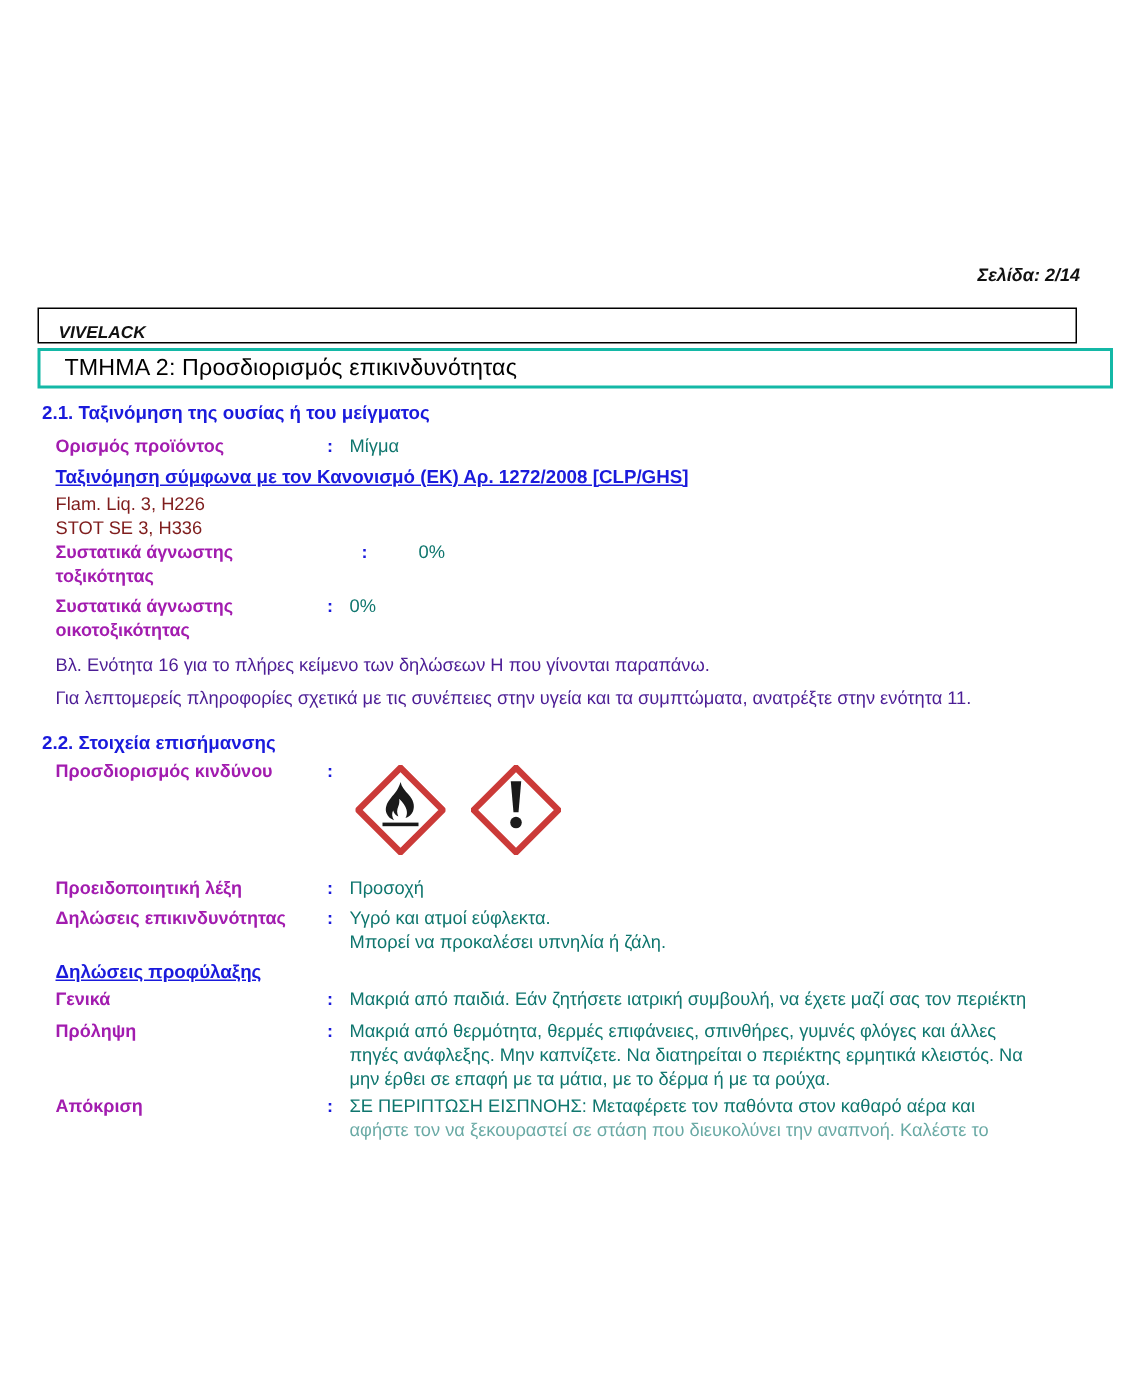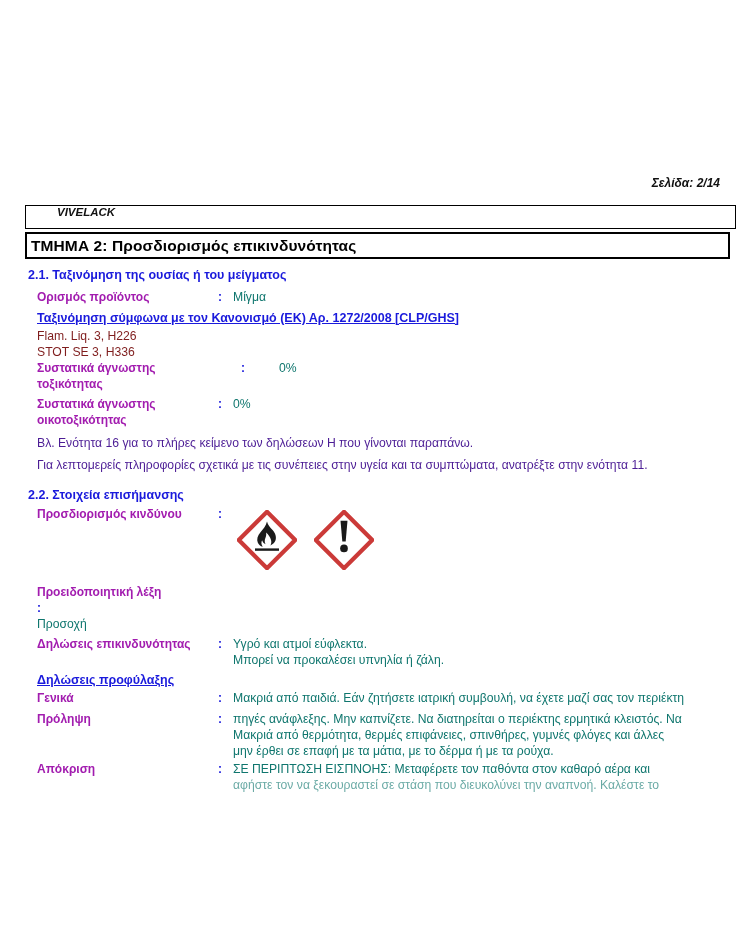--- a/index.html
+++ b/index.html
@@ -6,27 +6,27 @@
   body{
     width:754px;height:931px;background:#ffffff;position:relative;overflow:hidden;
     font-family:"Liberation Sans", sans-serif;color:#151515;
   }
   .page-number{
     position:absolute;top:176px;right:34px;
     font-size:12px;font-weight:bold;font-style:italic;color:#111;
   }
   .product-box{
     position:absolute;top:205px;left:25px;width:678px;height:22px;
-    border:1px solid #000;display:flex;align-items:flex-start;padding-left:31px;
+    border:1px solid #000;display:flex;align-items:flex-end;padding-left:13px;
     font-weight:bold;font-style:italic;font-size:11.5px;color:#111;
   }
   .section-box{
     position:absolute;top:232px;left:25px;width:697px;height:23px;
-    border:2px solid #000000;display:flex;align-items:center;padding-left:4px;
-    font-weight:bold;font-size:15.5px;color:#000;letter-spacing:0.1px;
+    border:2px solid #14b8a6;display:flex;align-items:center;padding-left:16px;
+    font-weight:normal;font-size:15.5px;color:#000;letter-spacing:0.1px;
   }
   .content{position:absolute;top:268px;left:0;width:754px;}
   .h-blue{
     margin:0 34px 6px 28px;color:#1a1adc;font-weight:bold;font-size:12.5px;line-height:15px;
   }
   .h-blue.underline{margin-left:37px;text-decoration:underline;margin-bottom:2px;}
   .h21{margin-bottom:6px;}
   .h22{margin-top:15px;margin-bottom:3px;}
   .h-prec{margin-top:0;margin-bottom:1px;}
   .row{display:flex;align-items:flex-start;margin:0 20px 0 37px;}
@@ -120,21 +120,21 @@
         </svg>
         <svg class="picto" viewBox="0 0 100 100">
           <path d="M50 3 L97 50 L50 97 L3 50 Z" fill="#ffffff" stroke="#cb3a38" stroke-width="7" stroke-linejoin="miter"></path>
           <path fill="#1a1a1a" d="M44.2 18 L55.8 18 L52.8 52.5 L47.2 52.5 Z"></path>
           <circle cx="50" cy="64" r="6.4" fill="#1a1a1a"></circle>
         </svg>
       </span>
     </span>
   </div>
 
-  <div class="row mb4" style="margin-top:14px;flex-direction:column;">
+  <div class="row mb4" style="margin-top:14px;">
     <span class="lbl">Προειδοποιητική λέξη</span>
     <span class="colon">:</span>
     <span class="val">Προσοχή</span>
   </div>
 
   <div class="row mb5">
     <span class="lbl">Δηλώσεις επικινδυνότητας</span>
     <span class="colon">:</span>
     <span class="val">
       <div class="line">Υγρό και ατμοί εύφλεκτα.</div>
@@ -149,22 +149,22 @@
     <span class="colon">:</span>
     <span class="val">
       <div class="line">Μακριά από παιδιά.  Εάν ζητήσετε ιατρική συμβουλή, να έχετε μαζί σας τον περιέκτη</div>
     </span>
   </div>
 
   <div class="row mb2">
     <span class="lbl">Πρόληψη</span>
     <span class="colon">:</span>
     <span class="val">
+      <div class="line">Μακριά από θερμότητα, θερμές επιφάνειες, σπινθήρες, γυμνές φλόγες και άλλες</div>
       <div class="line">πηγές ανάφλεξης. Μην καπνίζετε.  Να διατηρείται ο περιέκτης ερμητικά κλειστός.  Να</div>
-      <div class="line">Μακριά από θερμότητα, θερμές επιφάνειες, σπινθήρες, γυμνές φλόγες και άλλες</div>
       <div class="line">μην έρθει σε επαφή με τα μάτια, με το δέρμα ή με τα ρούχα.</div>
     </span>
   </div>
 
   <div class="row">
     <span class="lbl">Απόκριση</span>
     <span class="colon">:</span>
     <span class="val">
       <div class="line">ΣΕ ΠΕΡΙΠΤΩΣΗ ΕΙΣΠΝΟΗΣ:  Μεταφέρετε τον παθόντα στον καθαρό αέρα και</div>
       <div class="line faded">αφήστε τον να ξεκουραστεί σε στάση που διευκολύνει την αναπνοή.  Καλέστε το</div>

